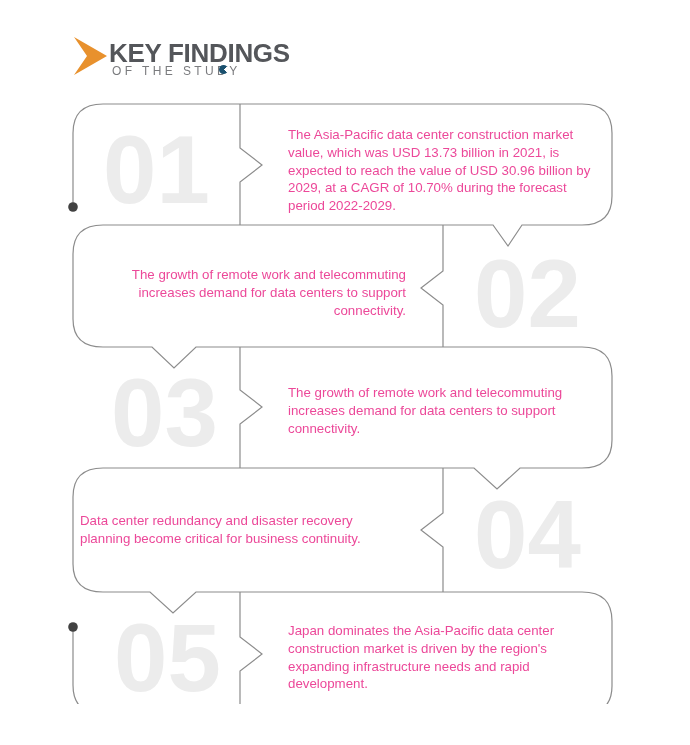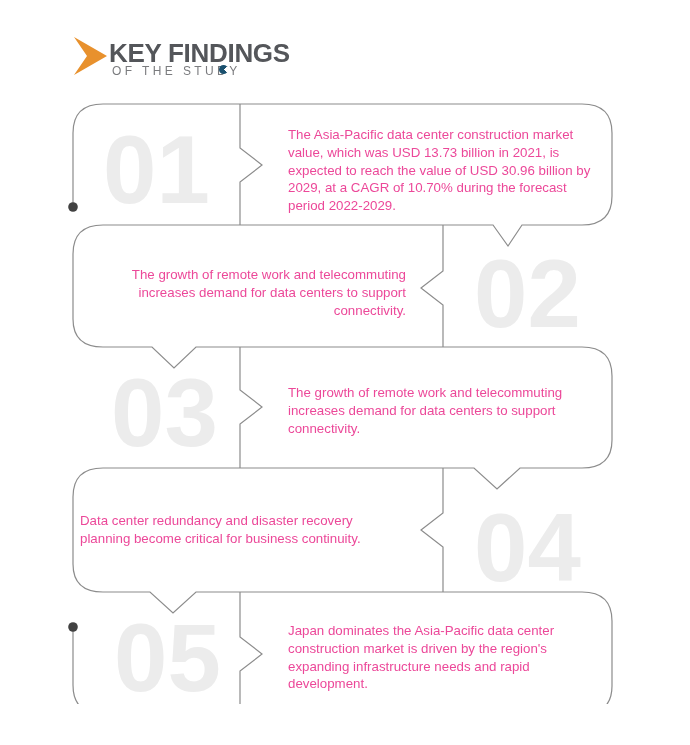--- a/index.html
+++ b/index.html
@@ -30,21 +30,21 @@
   .lines-svg{position:absolute;left:0;top:0;width:690px;height:745px;pointer-events:none;}
   
   .big-num{
     position:absolute;display:flex;align-items:center;justify-content:center;
     font-size:96px;font-weight:700;color:#ECECEC;line-height:1;
     transform:translateY(5px);user-select:none;
   }
   .n1{left:73px;top:104px;width:167px;height:121px;}
   .n2{left:443px;top:228px;width:169px;height:122px;}
   .n3{left:81px;top:347px;width:167px;height:121px;text-align:center;}
-  .n4{left:443px;top:468px;width:169px;height:124px;margin-top:13px;}
+  .n4{left:443px;top:468px;width:169px;height:124px;}
   .n5{left:84px;top:592px;width:167px;height:122px;}
   
   .finding-text{
     position:absolute;
     font-size:13.3px;line-height:17.8px;color:#ec4899;font-weight:400;
   }
   .t1{left:288px;top:126px;width:308px;text-align:left;}
   .t2{left:95px;top:266px;width:311px;text-align:right;}
   .t3{left:288px;top:384px;width:308px;text-align:left;}
   .t4{left:80px;top:512px;width:311px;text-align:left;}

